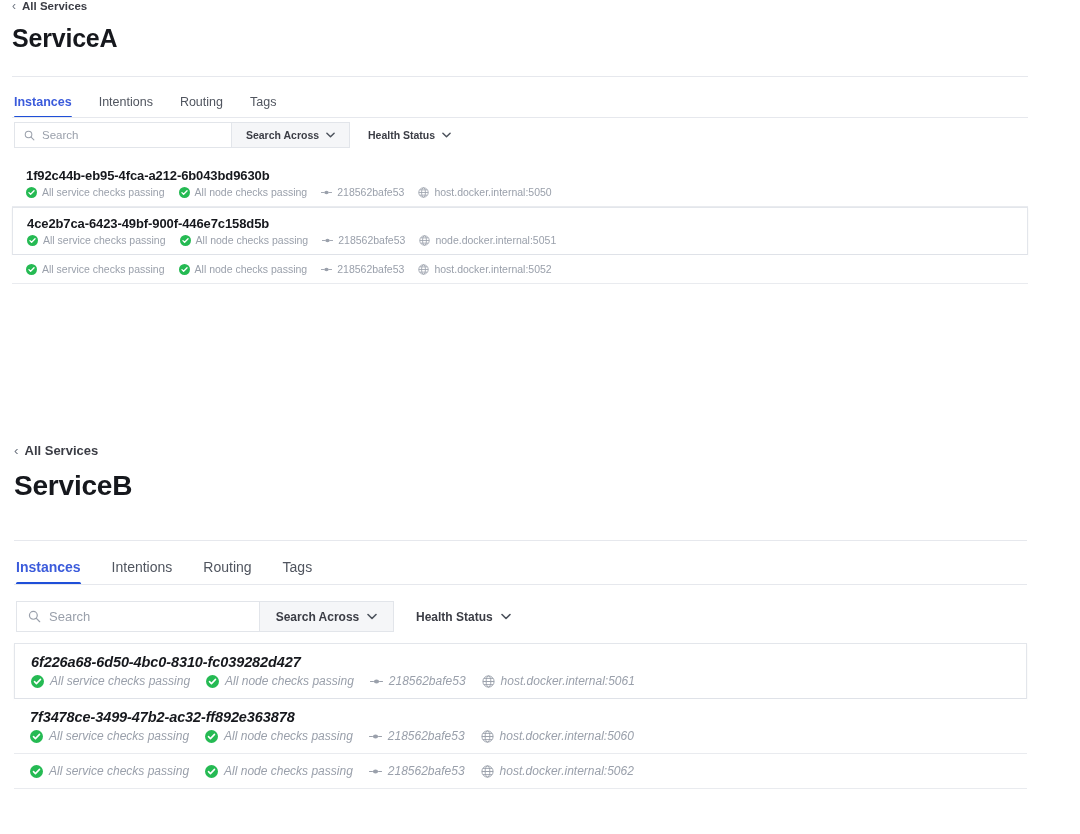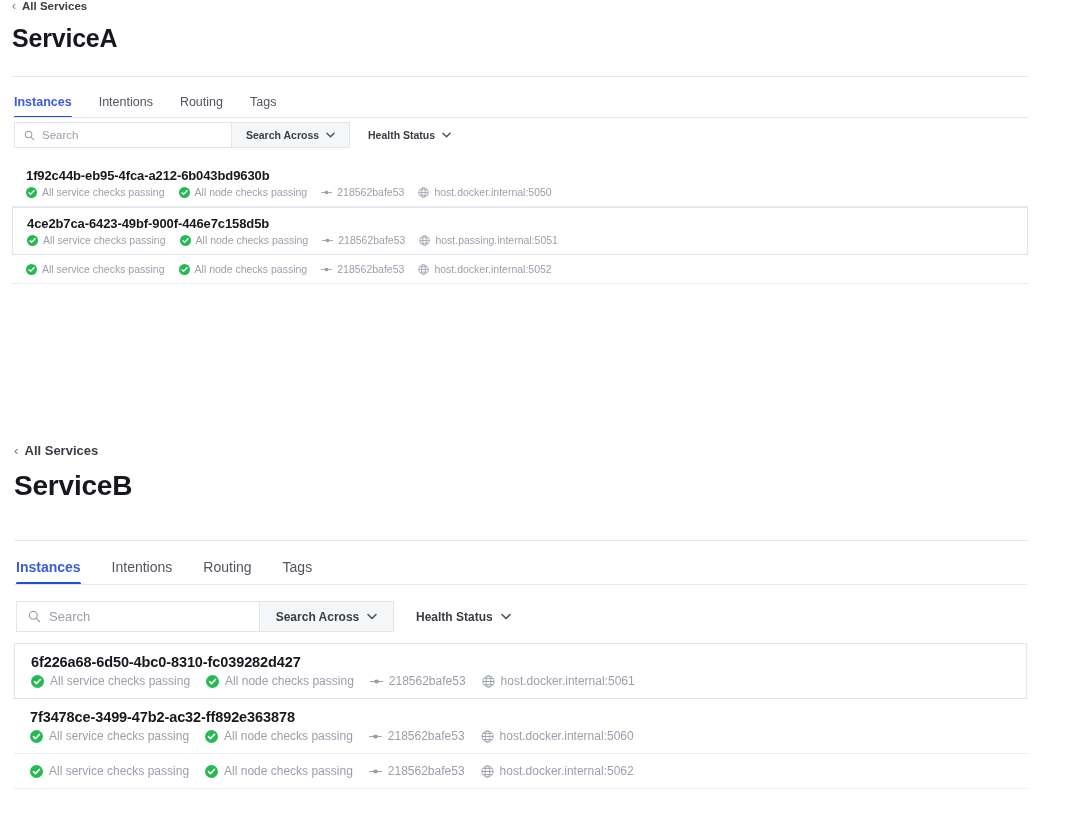--- a/index.html
+++ b/index.html
@@ -147,21 +147,21 @@
   .sB .breadcrumb { font-size: 13px; }
   .sB .breadcrumb .chev { font-size: 13.5px; }
   .sB .svc-title { font-size: 28px; }
   .sB .tabs { gap: 31px; font-size: 14px; height: 34px; }
   .sB .tab { padding-bottom: 10px; }
   .sB .tab.active::after { bottom: 0; height: 3px; }
   .sB .filterbar { height: 31px; }
   .sB .search-box { width: 202px; padding: 0 11px; gap: 8px; font-size: 13px; }
   .sB .search-across { width: 134px; font-size: 12px; gap: 8px; }
   .sB .health-status { padding: 0 16px 0 22px; font-size: 12px; gap: 8px; }
-  .sB .card { padding: 10px 12px 10px 16px; }
+  .sB .card { padding: 10px 12px 10px 16px; font-style: italic; }
   .sB .card-id { font-size: 14.5px; margin-bottom: 4px; }
   .sB .card-meta { font-size: 12px; gap: 16px; }
   .sB .meta-item { gap: 6px; }
 
   svg { display: block; }
 </style>
 </head>
 <body>
 
 <div class="page">
@@ -305,21 +305,21 @@
           <span class="meta-item">
             <span class="ico">
               <svg width="11" height="11" viewBox="0 0 16 16">
                   <circle cx="8" cy="8" r="6.9" fill="none" stroke="#9aa0ab" stroke-width="1.2"></circle>
                   <ellipse cx="8" cy="8" rx="2.9" ry="6.9" fill="none" stroke="#9aa0ab" stroke-width="1.2"></ellipse>
                   <line x1="1.1" y1="8" x2="14.9" y2="8" stroke="#9aa0ab" stroke-width="1.2"></line>
                   <line x1="2.4" y1="4.2" x2="13.6" y2="4.2" stroke="#9aa0ab" stroke-width="1.1"></line>
                   <line x1="2.4" y1="11.8" x2="13.6" y2="11.8" stroke="#9aa0ab" stroke-width="1.1"></line>
                 </svg>
             </span>
-            <span>host.passing.internal:5051</span>
+            <span>node.docker.internal:5051</span>
           </span>
         </div>
       </div>
 
       <div class="card">
         <div class="card-meta">
           <span class="meta-item">
             <span class="ico">
               <svg width="11" height="11" viewBox="0 0 16 16">
                   <circle cx="8" cy="8" r="8" fill="#25ba53"></circle>

